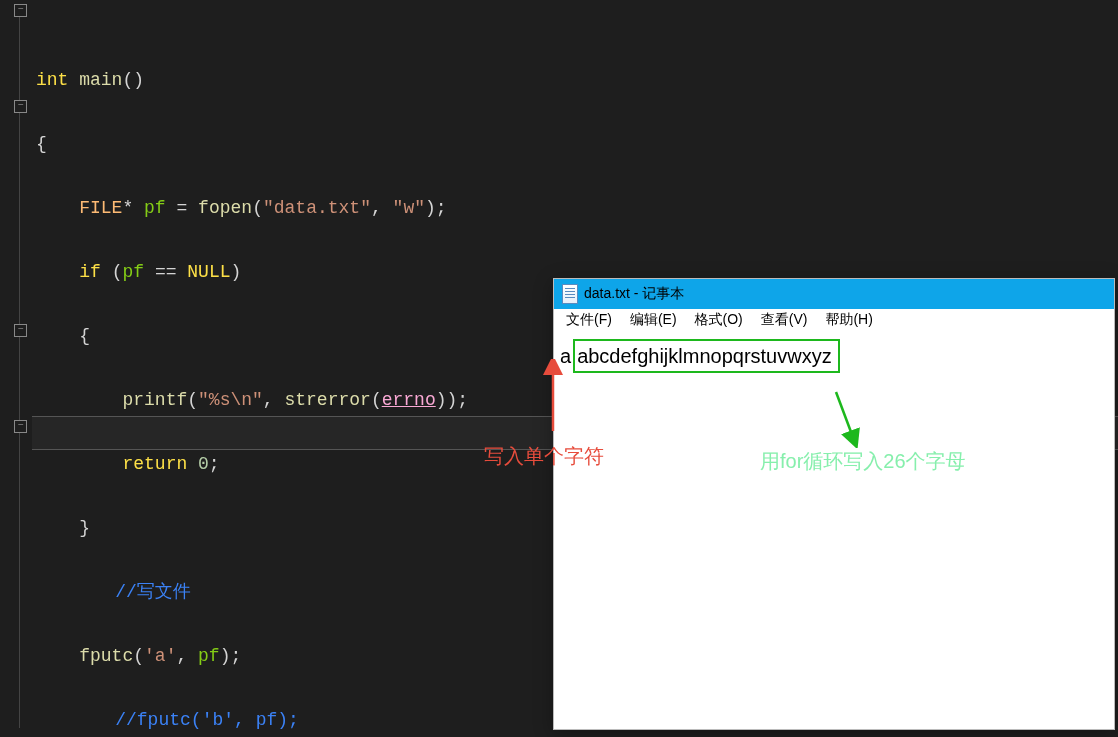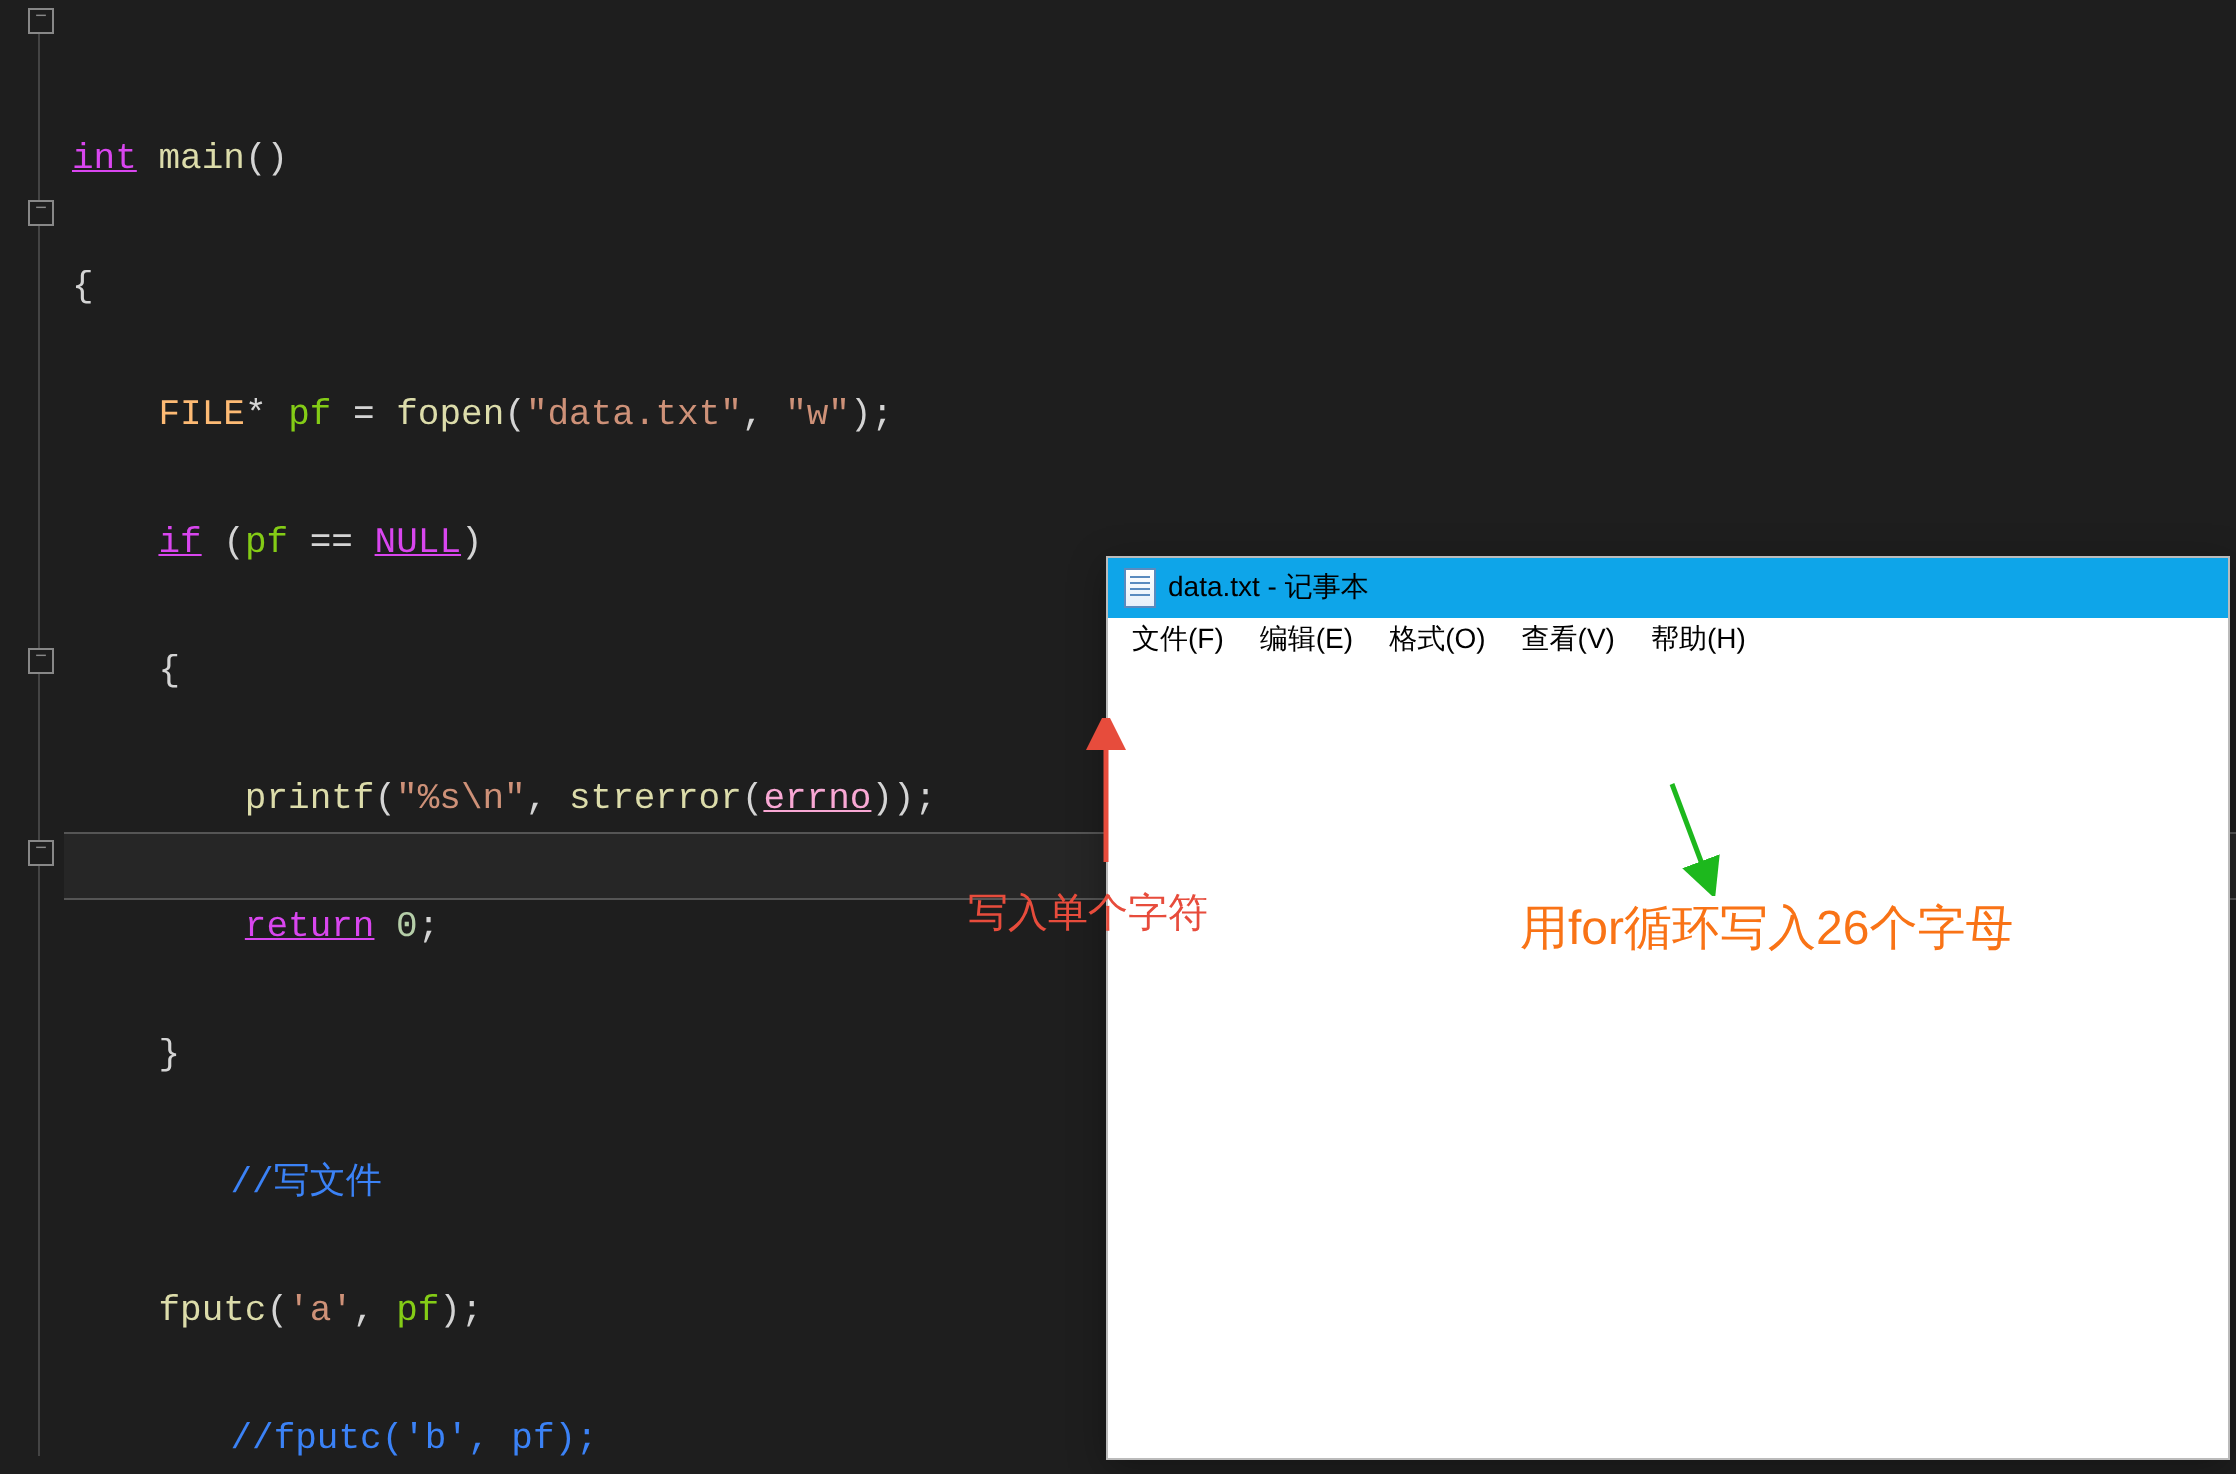--- a/index.html
+++ b/index.html
@@ -44,21 +44,21 @@
   }
   .code {
     flex: 1;
     padding: 0 4px;
     line-height: 32px;
     white-space: pre;
     color: #d4d4d4;
     position: relative;
   }
   .cl { height: 32px; }
-  .kw  { color: #d946ef; text-decoration: underline; }
+  .kw  { color: #fde047; }
   .fn  { color: #dcdcaa; }
   .var { color: #84cc16; }
   .str { color: #ce9178; }
   .num { color: #b5cea8; }
   .cmt { color: #3b82f6; margin-left: 36px; }
   .op  { color: #d4d4d4; }
   .brace { color: #d4d4d4; }
   .macro { color: #f9a8d4; text-decoration: underline; }
   .def { color: #fdba74; }
   .hl-line {
@@ -158,23 +158,23 @@
   .green-arrow {
     position: absolute;
     top: 388px;
     left: 830px;
     pointer-events: none;
   }
   .green-text {
     position: absolute;
     top: 448px;
     left: 760px;
-    color: #f97316;
+    color: #86efac;
     font-family: "Microsoft YaHei", sans-serif;
-    font-size: 24px;
+    font-size: 20px;
     pointer-events: none;
   }
 </style>
 </head>
 <body>
 
 <div class="editor">
   <div class="gutter">
     <div class="fold-line" style="top:8px; height:720px;"></div>
     <div class="fold-box" style="top:4px;">−</div>
@@ -216,20 +216,23 @@
     <span class="np-icon"></span>
     <span>data.txt - 记事本</span>
   </div>
   <div class="np-menu">
     <span>文件(F)</span>
     <span>编辑(E)</span>
     <span>格式(O)</span>
     <span>查看(V)</span>
     <span>帮助(H)</span>
   </div>
+  <div class="np-content">
+    <span class="leading-a">a</span><span class="green-box"><span>abcdefghijklmnopqrstuvwxyz</span></span>
+  </div>
 </div>
 
 <svg class="red-arrow" width="40" height="80">
   <defs>
     <marker id="rah" markerWidth="8" markerHeight="8" refX="4" refY="4" orient="auto">
       <path d="M0,0 L8,4 L0,8 Z" fill="#e74c3c"></path>
     </marker>
   </defs>
   <line x1="28" y1="72" x2="28" y2="6" stroke="#e74c3c" stroke-width="2.5" marker-end="url(#rah)"></line>
 </svg>

